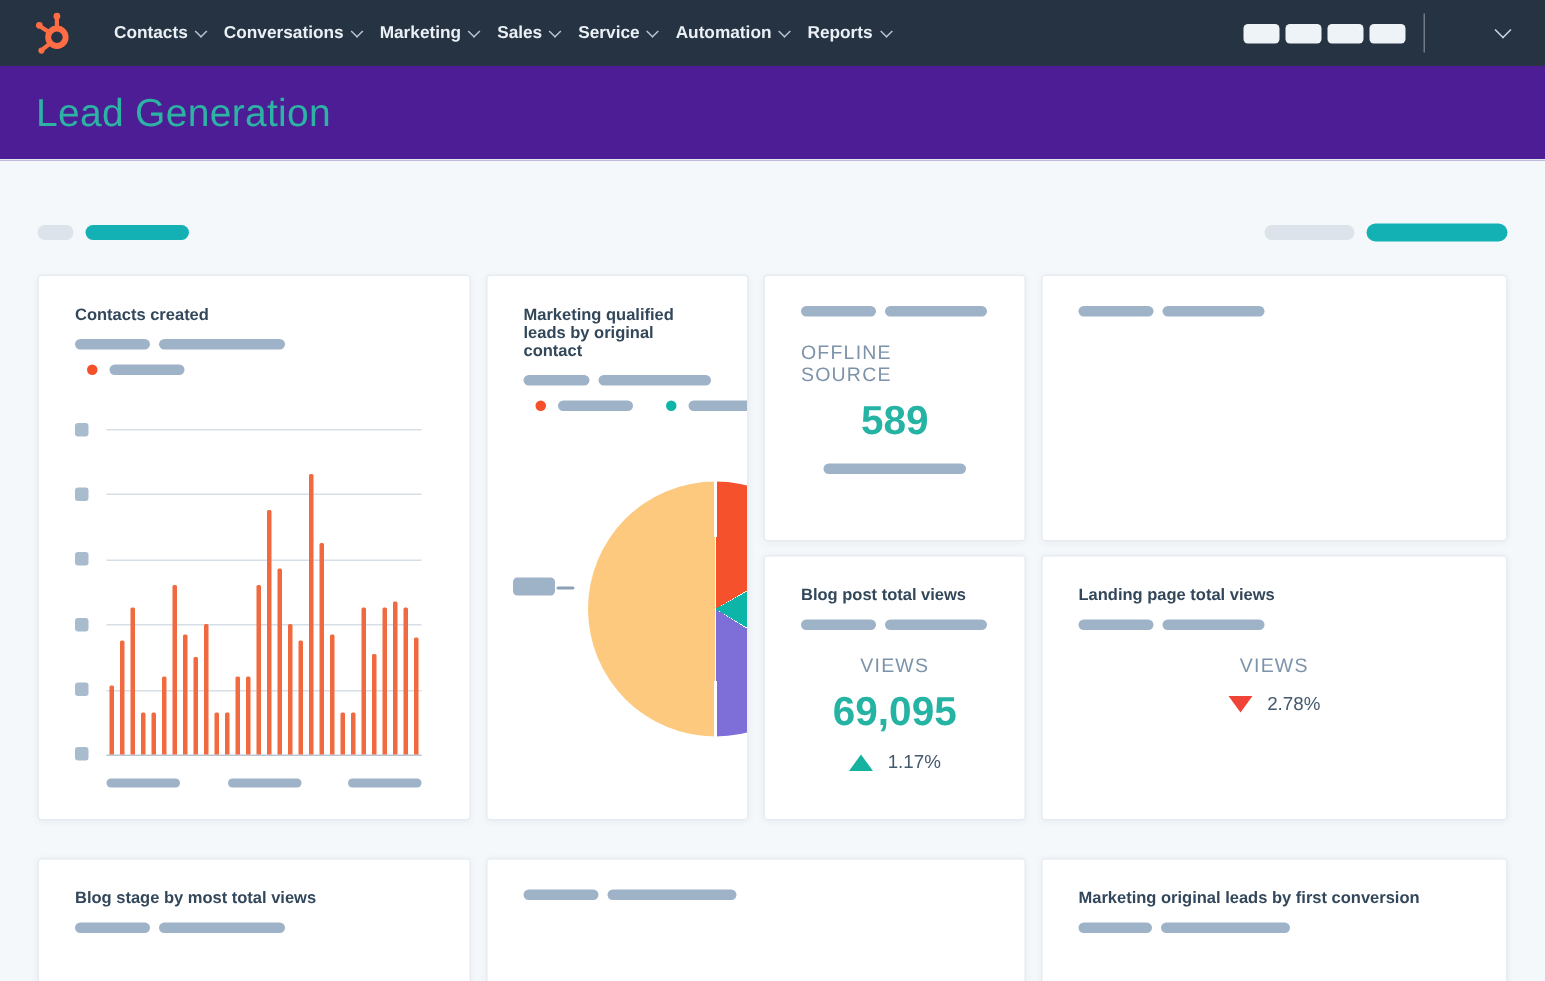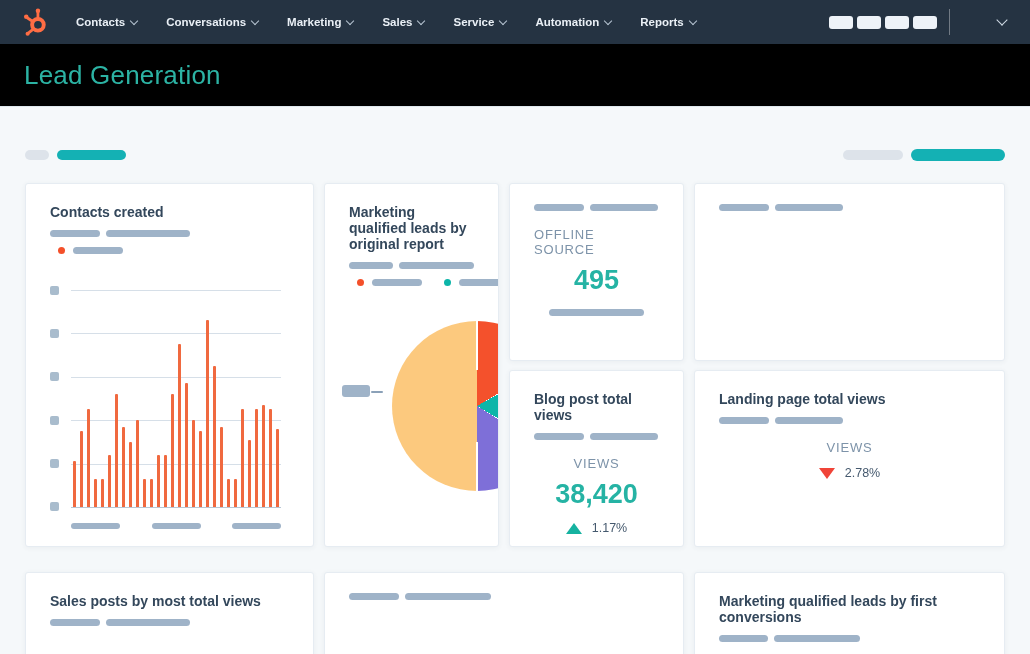--- a/index.html
+++ b/index.html
@@ -2,32 +2,32 @@
 <html><head>
 <meta charset="utf-8">
 <style>
   * { margin:0; padding:0; box-sizing:border-box; }
   html,body { width:1030px; height:654px; overflow:hidden; background:#f5f8fa;
     font-family:"Liberation Sans", sans-serif; }
 
   
   .topnav { height:44px; background:#253342; display:flex; align-items:center; padding:0 24px 0 22px; }
   .logo { width:30px; height:30px; margin-right:24px; display:flex; align-items:center; cursor:pointer; }
-  .navmenu { display:flex; align-items:center; gap:29px; }
+  .navmenu { display:flex; align-items:center; gap:12px; }
   .nav-item { display:flex; align-items:center; gap:6px; color:#eaf0f6; font-size:11.5px; font-weight:700; cursor:pointer; }
   .chev { width:6px; height:6px; border-right:1.6px solid #b7c5d2; border-bottom:1.6px solid #b7c5d2;
     transform:rotate(45deg); margin-top:-3px; }
   .nav-right { margin-left:auto; display:flex; align-items:center; }
   .nav-pill { width:24px; height:13px; background:#eef3f8; border-radius:3px; margin-left:4px; cursor:pointer; }
   .nav-divider { width:1px; height:26px; background:rgba(255,255,255,.35); margin-left:12px; }
   .nav-caret { margin-left:48px; width:8px; height:8px; border-right:1.8px solid #cfdae4;
     border-bottom:1.8px solid #cfdae4; transform:rotate(45deg); margin-top:-4px; cursor:pointer; }
 
   
-  .pagehead { height:63px; background:#000000; border-bottom:1px solid #dfe8ee; display:flex; align-items:center; padding:0 24px; }
+  .pagehead { height:63px; background:#4c1d95; border-bottom:1px solid #dfe8ee; display:flex; align-items:center; padding:0 24px; }
   .page-title { font-size:26px; font-weight:500; color:#2cb3a4; letter-spacing:.2px; }
   .head-actions { margin-left:auto; display:flex; align-items:center; gap:8px; }
   .btn-outline { width:82px; height:26px; background:#fff; border:1px solid #f6a58b; border-radius:3px;
     display:flex; align-items:center; justify-content:center; gap:5px; cursor:pointer; }
   .opill { width:56px; height:8px; border-radius:4px; background:#f1764f; }
   .opill.short { width:44px; }
   .caret-down { width:0; height:0; border-left:4px solid transparent; border-right:4px solid transparent;
     border-top:5px solid #f1764f; }
   .btn-solid { height:24px; padding:0 13px; background:#f2754e; border:none; border-radius:3px;
     color:#fff; font-size:11px; font-weight:700; cursor:pointer; font-family:inherit; }
@@ -40,21 +40,21 @@
   .chip-gray-sm { width:24px; height:10px; background:#dde3ea; }
   .chip-teal-md { width:69px; height:10px; background:#14b1b4; cursor:pointer; }
   .chip-gray-md { width:60px; height:10px; background:#dde3ea; }
   .chip-teal-lg { width:94px; height:12px; border-radius:6px; background:#14b1b4; cursor:pointer; }
 
   .grid { display:grid; grid-template-columns:289px 175px 175px 311px; grid-template-rows:178px 177px; gap:9px 10px; }
   .grid-bottom { display:grid; grid-template-columns:289px 360px 311px; grid-template-rows:160px; gap:10px; margin-top:25px; }
   .card { background:#fff; border:1px solid #e6ecf2; border-radius:3px; box-shadow:0 1px 5px rgba(45,62,80,.06);
     padding:20px 24px; position:relative; overflow:hidden; }
   .span2 { grid-row:1 / 3; }
-  .card-title { font-size:14px; font-weight:700; color:#33475b; margin-bottom:10px; }
+  .card-title { font-size:11px; font-weight:700; color:#33475b; margin-bottom:10px; }
   .ph-row { display:flex; gap:6px; }
   .ph { height:7px; border-radius:3.5px; background:#9fb3c8; }
   .w49{width:49px}.w50{width:50px}.w68{width:68px}.w84{width:84px}.w86{width:86px}.w95{width:95px}
 
   
   .legend-row { display:flex; align-items:center; gap:8px; margin-top:10px; padding-left:8px; }
   .legend-row .group { display:flex; align-items:center; gap:8px; margin-right:14px; }
   .dot { width:7px; height:7px; border-radius:50%; }
   .dot-orange{background:#f4502a}.dot-teal{background:#0db5a9}
 
@@ -228,41 +228,41 @@
       </div>
     </div>
 
     <div class="card">
       <div class="ph-row">
         <span class="ph w50"></span>
           <span class="ph w68"></span>
       </div>
       <div class="metric">
         <div class="metric-label">OFFLINE SOURCE</div>
-        <div class="metric-value">495</div>
+        <div class="metric-value">589</div>
         <span class="ph w95 metric-ph"></span>
       </div>
     </div>
 
     <div class="card">
       <div class="ph-row">
         <span class="ph w50"></span>
           <span class="ph w68"></span>
       </div>
     </div>
 
     <div class="card">
       <div class="card-title">Blog post total views</div>
       <div class="ph-row">
         <span class="ph w50"></span>
           <span class="ph w68"></span>
       </div>
       <div class="metric">
         <div class="metric-label">VIEWS</div>
-        <div class="metric-value">38,420</div>
+        <div class="metric-value">69,095</div>
         <div class="delta">
           <span class="tri-up"></span>
           <span>1.17%</span>
         </div>
       </div>
     </div>
 
     <div class="card">
       <div class="card-title">Landing page total views</div>
       <div class="ph-row">
@@ -272,21 +272,21 @@
       <div class="metric">
         <div class="metric-label">VIEWS</div>
         <div class="delta">
           <span class="tri-down"></span>
           <span>2.78%</span>
         </div>
       </div>
     </div>
 
     <div class="card span2">
-      <div class="card-title">Marketing qualified leads by original report</div>
+      <div class="card-title">Marketing qualified leads by original contact</div>
       <div class="ph-row">
         <span class="ph w50"></span>
           <span class="ph w84"></span>
       </div>
       <div class="legend-row">
         <span class="group">
             <span class="dot dot-orange"></span>
             <span class="ph w50"></span>
           </span>
         <span class="group">
@@ -300,33 +300,33 @@
 
         <span class="co co-left"></span>
 
         <span class="ln ln-left"></span>
       </div>
     </div>
   </section>
 
   <section class="grid-bottom">
     <div class="card">
-      <div class="card-title">Sales posts by most total views</div>
+      <div class="card-title">Blog stage by most total views</div>
       <div class="ph-row">
         <span class="ph w50"></span>
           <span class="ph w84"></span>
       </div>
     </div>
     <div class="card">
       <div class="ph-row">
         <span class="ph w50"></span>
           <span class="ph w86"></span>
       </div>
     </div>
     <div class="card">
-      <div class="card-title">Marketing qualified leads by first conversions</div>
+      <div class="card-title">Marketing original leads by first conversion</div>
       <div class="ph-row">
         <span class="ph w49"></span>
           <span class="ph w86"></span>
       </div>
     </div>
   </section>
 </main>
 
 </body></html>

